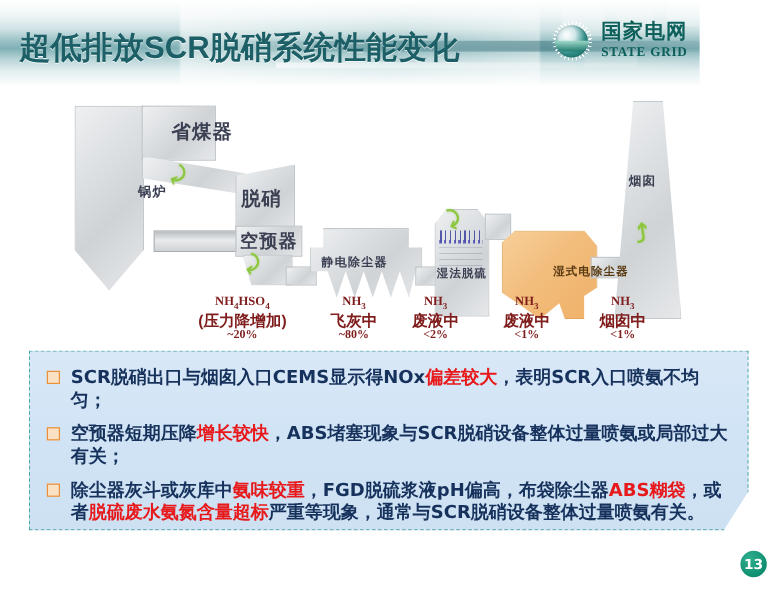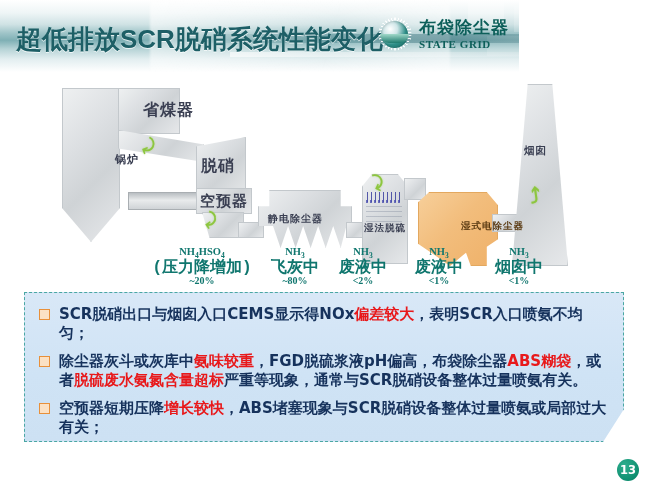--- a/index.html
+++ b/index.html
@@ -6,21 +6,21 @@
   body{
     width:653px;height:491px;
     background:#ffffff;
     font-family:"Liberation Sans","DejaVu Sans",sans-serif;
     overflow:hidden;position:relative;
   }
   .slide{position:absolute;inset:0;width:653px;height:491px;background:#fff;}
 
   
   .banner{
-    position:absolute;left:0;top:0;width:519px;height:72px;
+    position:absolute;left:0;top:0;width:583px;height:72px;
     background:
       linear-gradient(180deg,#ffffff 0%,#eef5f6 18%,#cfe2e4 34%,#9fc4c8 46%,#7fb0b5 56%,#b6d3d6 68%,#e2eef0 82%,#ffffff 100%);
     overflow:hidden;
   }
   .banner-sheen{
     position:absolute;left:150px;top:0;width:300px;height:72px;
     background:linear-gradient(105deg,rgba(255,255,255,0.55) 0%,rgba(255,255,255,0.05) 60%,rgba(255,255,255,0.45) 100%);
     filter:blur(1px);
   }
   .banner-sq{position:absolute;background:rgba(255,255,255,0.28);}
@@ -127,25 +127,25 @@
   #duct3{left:492px;top:140px;width:26px;height:16px;}
   
   #stack{left:512px;top:10px;width:54px;height:180px;
     clip-path:polygon(28% 0%,72% 0%,100% 100%,0% 100%);}
 
   .arrow{position:absolute;color:#8dc63f;font-weight:900;font-size:17px;
     text-shadow:0 0 2px rgba(140,200,60,.55);}
 
   
   .foot-labels{position:absolute;left:0;top:246px;width:653px;height:46px;}
-  .foot-item{position:absolute;text-align:center;color:#0f766e;
+  .foot-item{position:absolute;text-align:center;color:#7f1d1d;
     font-family:"Liberation Serif","DejaVu Serif",serif;}
   .foot-item .l1{font-size:10.5px;font-weight:700;line-height:12px;white-space:nowrap;}
-  .foot-item .l2{font-size:16px;font-weight:700;line-height:13px;white-space:nowrap;
-    font-family:Liberation Mono, monospace;}
+  .foot-item .l2{font-size:13px;font-weight:700;line-height:13px;white-space:nowrap;
+    font-family:Liberation Sans, sans-serif;}
   .foot-item .l3{font-size:10px;font-weight:700;line-height:12px;white-space:nowrap;}
   sub{font-size:72%;}
 
   
   .box{
     position:absolute;left:24px;top:292px;width:600px;height:150px;
     background:linear-gradient(180deg,#d9e8f7 0%,#cfe3f5 55%,#cde1f3 100%);
     border:1px dashed #4aa7a3;
     box-sizing:border-box;
     clip-path:polygon(0 0,100% 0,100% 78%,96.5% 100%,0 100%);
@@ -189,21 +189,21 @@
 
     <div class="slide-title">超低排放SCR脱硝系统性能变化</div>
 
     <div class="logo">
       <div class="logo-mark">
         <div class="ray"></div>
         <div class="globe"></div>
         <div class="band"></div>
       </div>
       <div class="logo-text">
-        <div class="logo-cn">布袋除尘器</div>
+        <div class="logo-cn">国家电网</div>
         <div class="logo-en">STATE GRID</div>
       </div>
     </div>
   </div>
 
   <div class="diagram">
 
     <div class="shape grayfill" id="boiler"></div>
     <div class="shape grayfill" id="econ-top"></div>
     <div class="shape grayfill" id="econ-diag"></div>
@@ -274,26 +274,26 @@
   <div class="box">
     <div class="box-inner">
 
       <div class="bullet-row">
         <div class="bullet-sq"></div>
         <div class="bullet-text"><span>SCR脱硝出口与烟囱入口CEMS显示得NOx</span><span class="hl">偏差较大</span><span>，表明SCR入口喷氨不均匀；</span></div>
       </div>
 
       <div class="bullet-row">
         <div class="bullet-sq"></div>
-        <div class="bullet-text"><span>除尘器灰斗或灰库中</span><span class="hl">氨味较重</span><span>，FGD脱硫浆液pH偏高，布袋除尘器</span><span class="hl">ABS糊袋</span><span>，或者</span><span class="hl">脱硫废水氨氮含量超标</span><span>严重等现象，通常与SCR脱硝设备整体过量喷氨有关。</span></div>
+        <div class="bullet-text"><span>空预器短期压降</span><span class="hl">增长较快</span><span>，ABS堵塞现象与SCR脱硝设备整体过量喷氨或局部过大有关；</span></div>
       </div>
 
       <div class="bullet-row">
         <div class="bullet-sq"></div>
-        <div class="bullet-text"><span>空预器短期压降</span><span class="hl">增长较快</span><span>，ABS堵塞现象与SCR脱硝设备整体过量喷氨或局部过大有关；</span></div>
+        <div class="bullet-text"><span>除尘器灰斗或灰库中</span><span class="hl">氨味较重</span><span>，FGD脱硫浆液pH偏高，布袋除尘器</span><span class="hl">ABS糊袋</span><span>，或者</span><span class="hl">脱硫废水氨氮含量超标</span><span>严重等现象，通常与SCR脱硝设备整体过量喷氨有关。</span></div>
       </div>
 
     </div>
   </div>
 
   <div class="page-badge">13</div>
 
 </div>
 
 </body></html>

